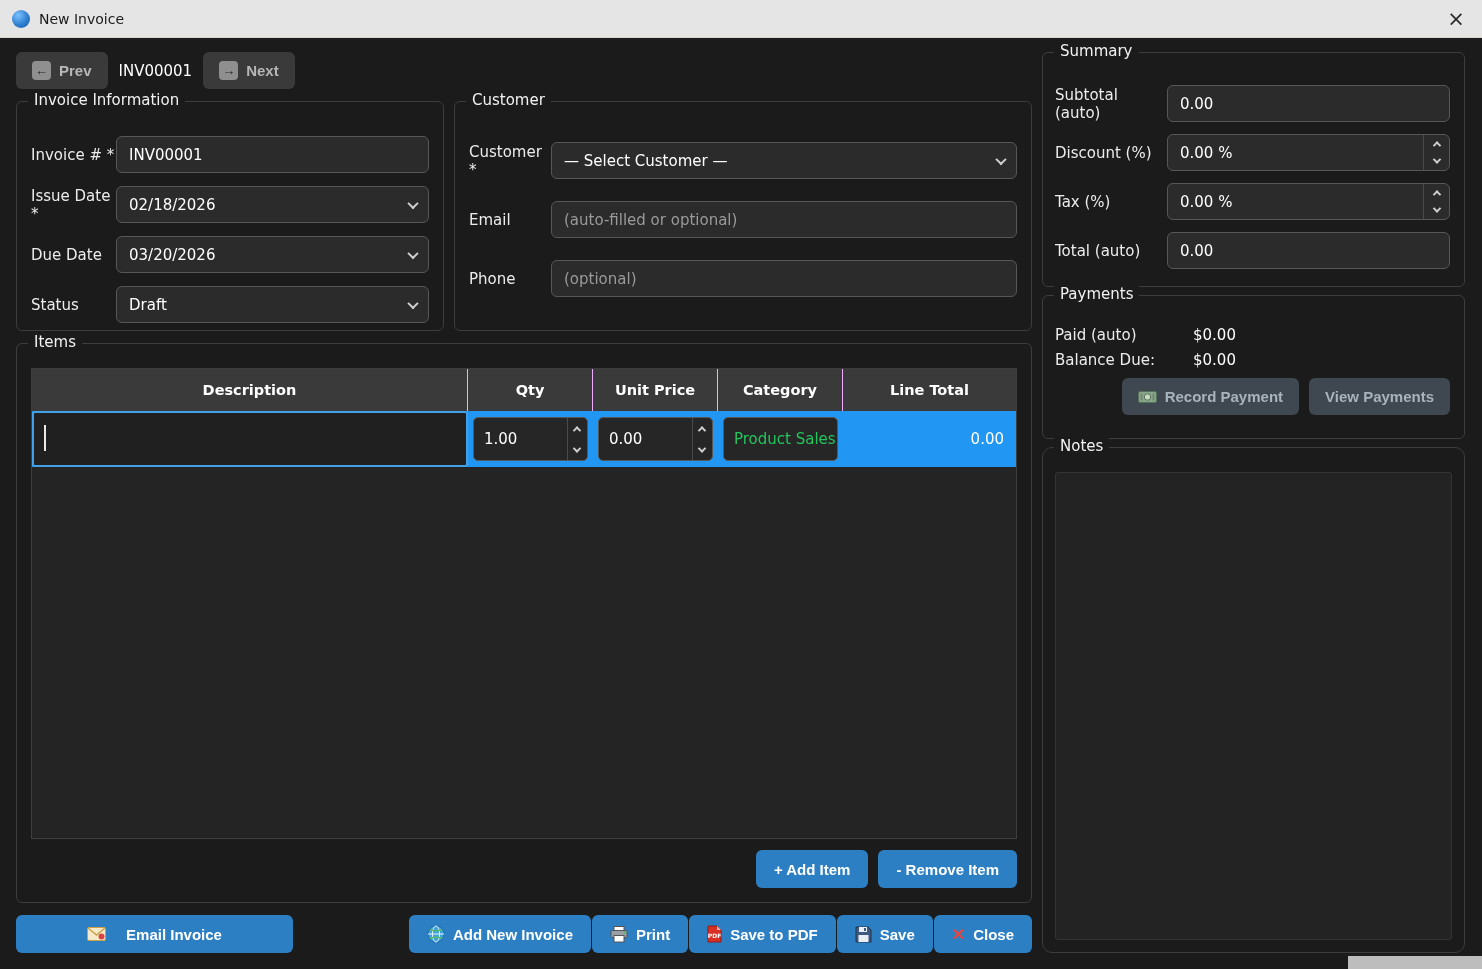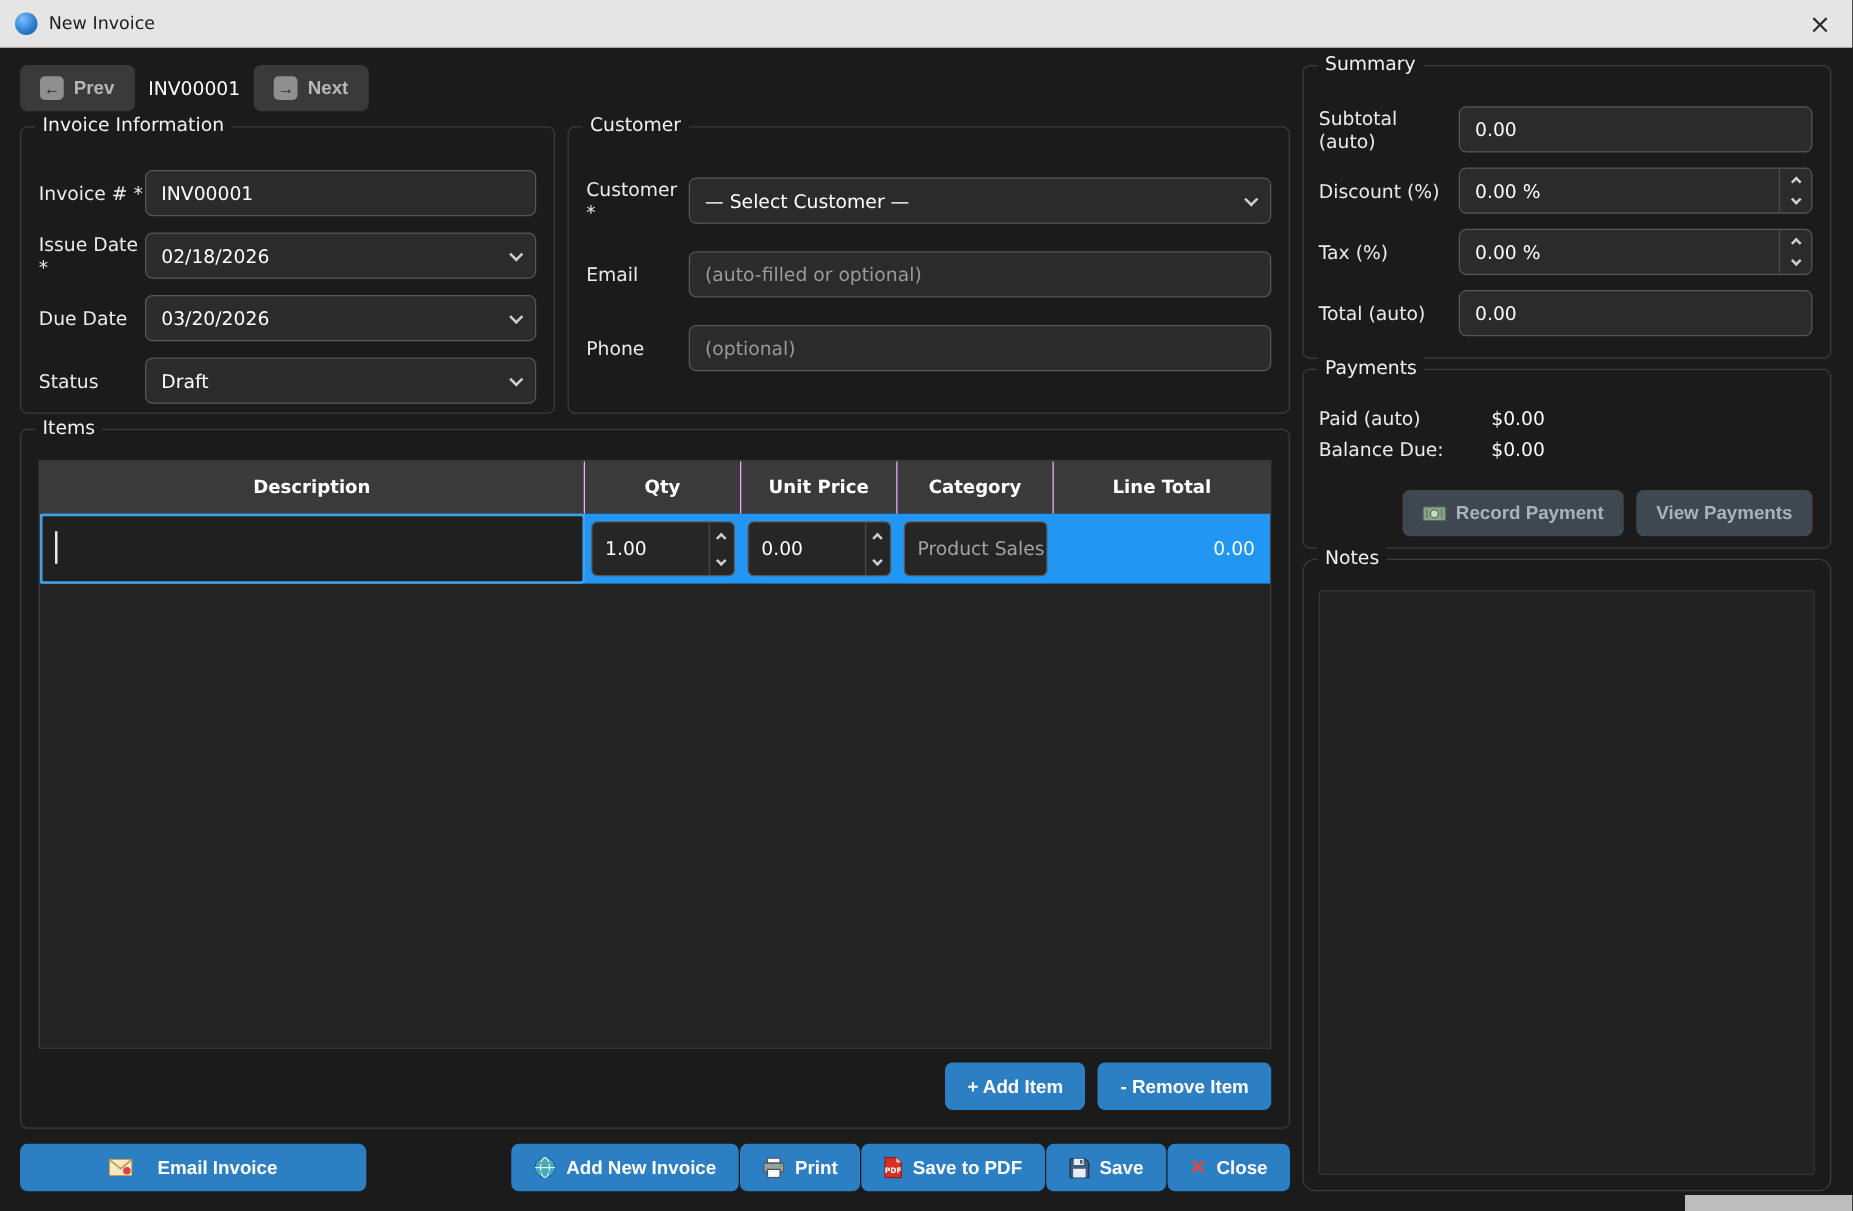--- a/index.html
+++ b/index.html
@@ -85,39 +85,39 @@
   .desc-input { width:100%; height:100%; background:#202020; border:2px solid #41a0e8;
     border-radius:3px; color:#fff; font-size:15px; padding:0 10px; outline:none;
     font-family:"DejaVu Sans","Liberation Sans",sans-serif; }
   .caret { position:absolute; left:12px; top:14px; width:2px; height:26px; background:#e9e9e9; }
   .mini-ctrl { margin:6px 5px; flex:1; height:44px; background:#262626;
     border:1px solid #575757; border-radius:5px; display:flex; align-items:center;
     overflow:hidden; }
   .mini-ctrl input { width:100%; background:transparent; border:none; outline:none;
     color:#fff; font-size:15px; padding:0 10px;
     font-family:"DejaVu Sans","Liberation Sans",sans-serif; }
-  .mini-text { flex:1; color:#a3a3a3; font-size:15px; padding:0 10px; white-space:nowrap; }
+  .mini-text { flex:1; color:#22c55e; font-size:15px; padding:0 10px; white-space:nowrap; }
   .line-total-cell { justify-content:flex-end; padding-right:12px; color:#ffffff;
     font-size:15px; }
   .tbl-empty { flex:1; background:#242424; }
 
   .items-btn-row { display:flex; justify-content:flex-end; gap:10px; }
   .btn-blue { background:#2d7fc4; border:none; border-radius:6px; height:38px;
     padding:0 18px; color:#ffffff; font-weight:bold; font-size:15px;
     display:flex; align-items:center; gap:8px; }
 
   
   .grp-summary { height:235px; padding:32px 14px 12px 12px; }
   .sum-row { display:flex; align-items:center; margin-bottom:12px; }
   .sum-label { width:112px; flex:0 0 112px; font-size:15px; }
   .grp-payments { height:144px; padding:30px 14px 12px 12px; }
   .pay-row { display:flex; align-items:center; margin-bottom:7px; }
   .pay-label { width:138px; flex:0 0 138px; font-size:15px; }
   .pay-value { font-size:15px; color:#ffffff; }
-  .pay-btn-row { display:flex; justify-content:flex-end; gap:10px; margin-top:23px; }
+  .pay-btn-row { display:flex; justify-content:flex-end; gap:10px; margin-top:9px; }
   .btn-muted { background:#3f4850; border:none; border-radius:6px; height:37px;
     padding:0 16px; color:#a9b3bc; font-weight:bold; font-size:15px;
     display:flex; align-items:center; gap:8px; }
 
   .grp-notes { flex:1; padding:24px 12px 12px 12px; display:flex;border-radius:10px; }
   .notes-area { flex:1; background:#232323; border:1px solid #343434; border-radius:3px;
     resize:none; outline:none; color:#eee; font-size:15px; padding:8px;
     font-family:"DejaVu Sans","Liberation Sans",sans-serif; }
 
   

